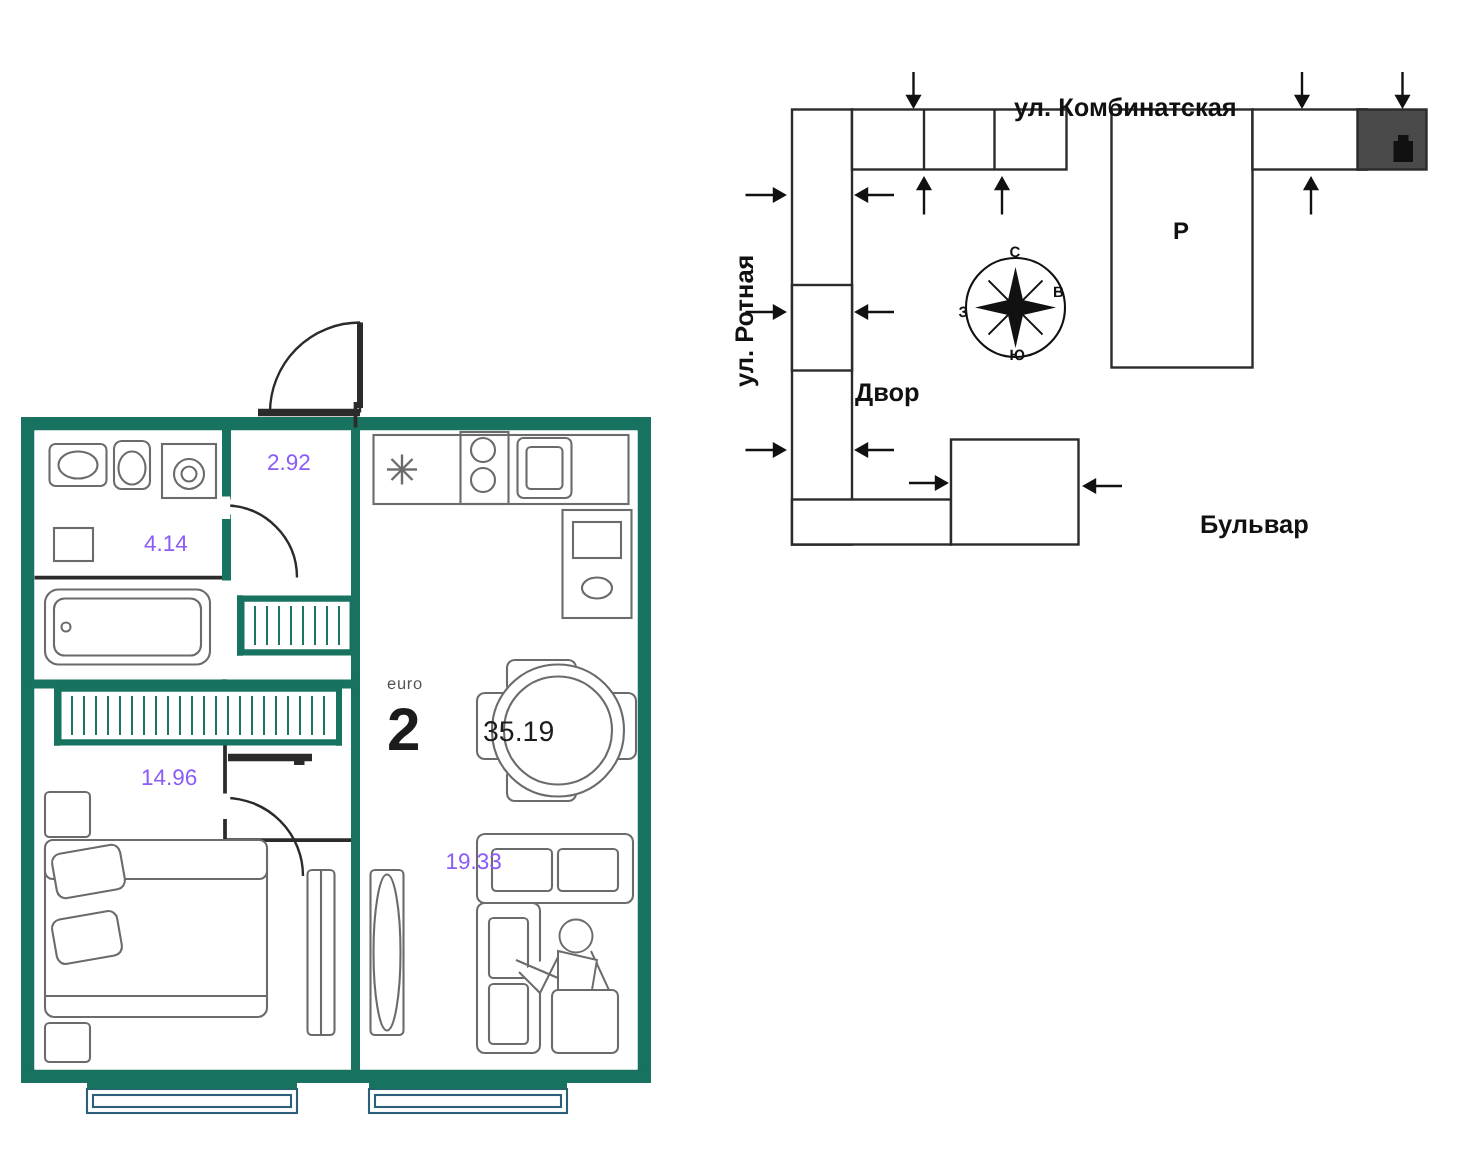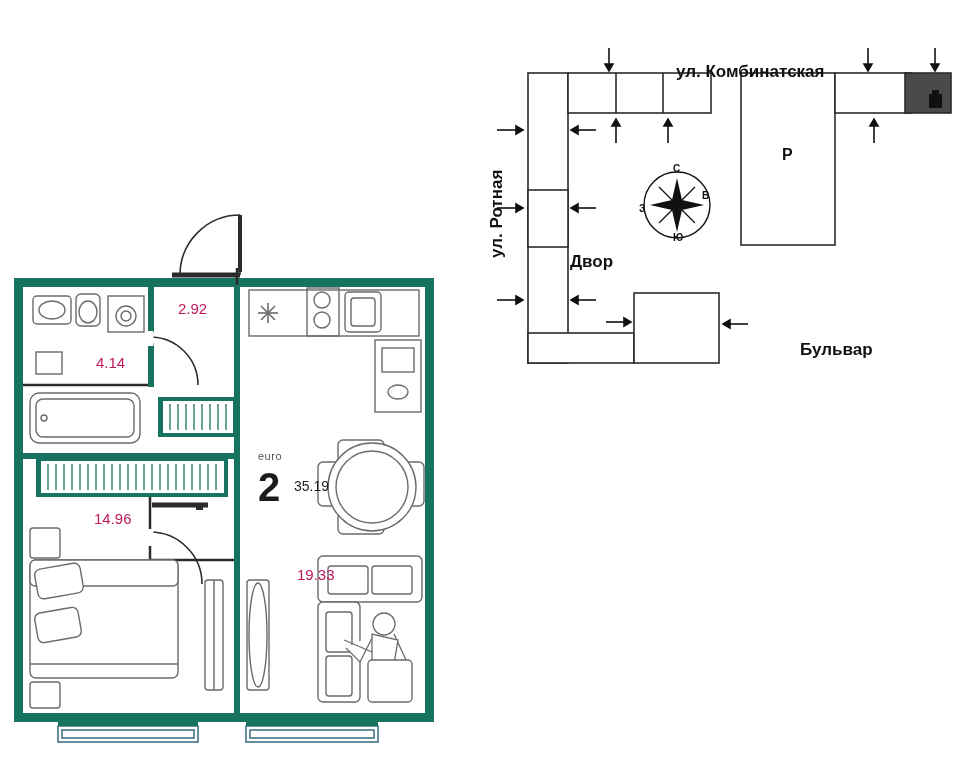--- a/index.html
+++ b/index.html
@@ -28,31 +28,32 @@
     height: 768px;
   }
   .lbl {
     position: absolute;
     font-family: "Liberation Sans", sans-serif;
     color: #1c1c1c;
     white-space: nowrap;
   }
   .area-lbl {
     font-size: 15px;
-    color: #be185d;
+    color: #8b5cf6;
   }
   .rooms-num {
     font-size: 40px;
     font-weight: 700;
     color: #1c1c1c;
     letter-spacing: 0px;
   }
   .total-area {
-    font-size: 14px;
+    font-size: 19px;
     color: #1c1c1c;
+    margin-left: 28px;
   }
   .euro-lbl {
     font-size: 11px;
     color: #555;
     letter-spacing: 0.5px;
   }
   .street-lbl {
     font-size: 17px;
     font-weight: 700;
     color: #111;

